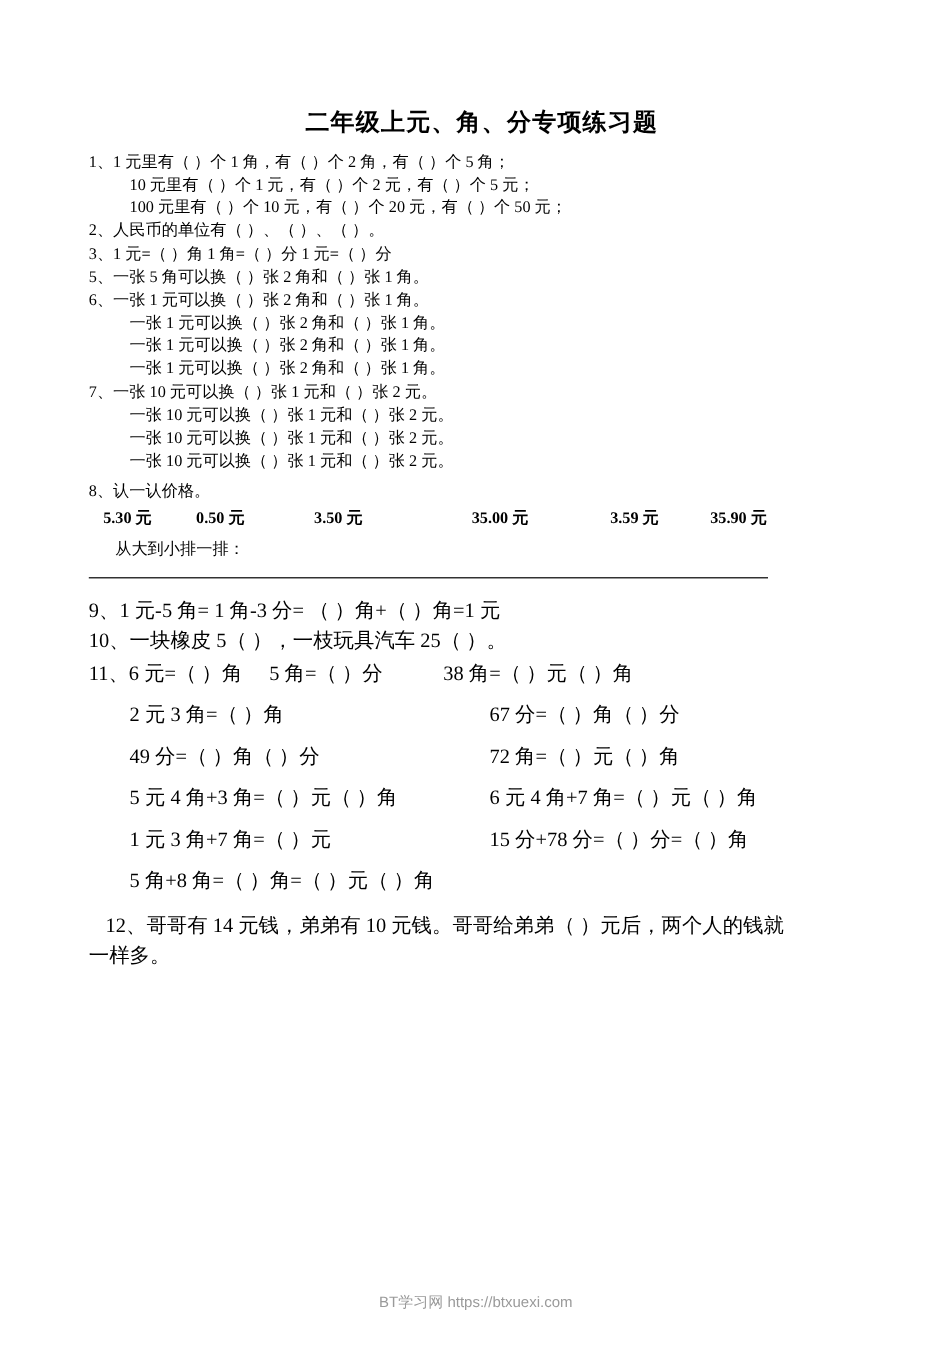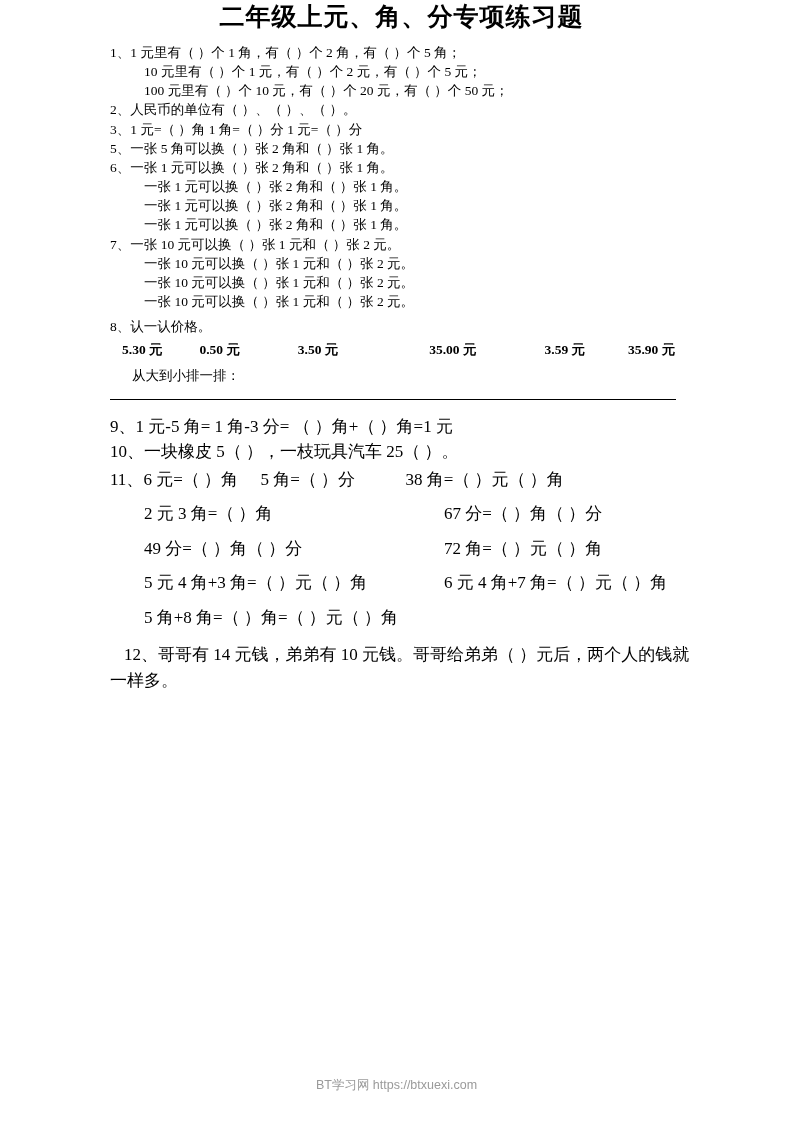--- a/index.html
+++ b/index.html
@@ -19,27 +19,28 @@
     position: relative;
     width: 793px;
     height: 1122px;
     box-sizing: border-box;
     padding: 0;
   }
   .title {
     text-align: center;
     font-family: "DejaVu Serif", "Liberation Serif", serif;
     font-weight: bold;
-    font-size: 25px;
+    font-size: 20px;
     letter-spacing: 1px;
     margin: 0;
+    padding-top: 88px;
     padding-left: 10px;
   }
   .content {
-    padding: 10px 72px 0 110px;
+    padding: 10px 72px 0 74px;
     font-size: 13.5px;
     line-height: 1.42;
   }
   .line {
     white-space: nowrap;
   }
   .indent2 { padding-left: 34px; font-family: Liberation Serif, serif; }
   .hr {
     border: none;
     border-top: 1px solid #000;
@@ -142,20 +143,23 @@
       <div class="q11row">
         <span class="colA">2 元 3 角=（      ）角</span><span class="colB">67 分=（      ）角（      ）分</span>
       </div>
       <div class="q11row">
         <span class="colA">49 分=（      ）角（      ）分</span><span class="colB">72 角=（      ）元（      ）角</span>
       </div>
       <div class="q11row">
         <span class="colA">5 元 4 角+3 角=（      ）元（      ）角</span><span class="colB">6 元 4 角+7 角=（      ）元（      ）角</span>
       </div>
       <div class="q11row">
+        <span class="colA">1 元 3 角+7 角=（      ）元</span><span class="colB">15 分+78 分=（      ）分=（      ）角</span>
+      </div>
+      <div class="q11row">
         <span class="colA">5 角+8 角=（      ）角=（      ）元（      ）角</span><span class="colB"></span>
       </div>
 
       <div class="q12">
         <div class="line">12、哥哥有 14 元钱，弟弟有 10 元钱。哥哥给弟弟（      ）元后，两个人的钱就</div>
         <div class="line" style="margin-left:-14px;">一样多。</div>
       </div>
     </div>
 
   </div>

